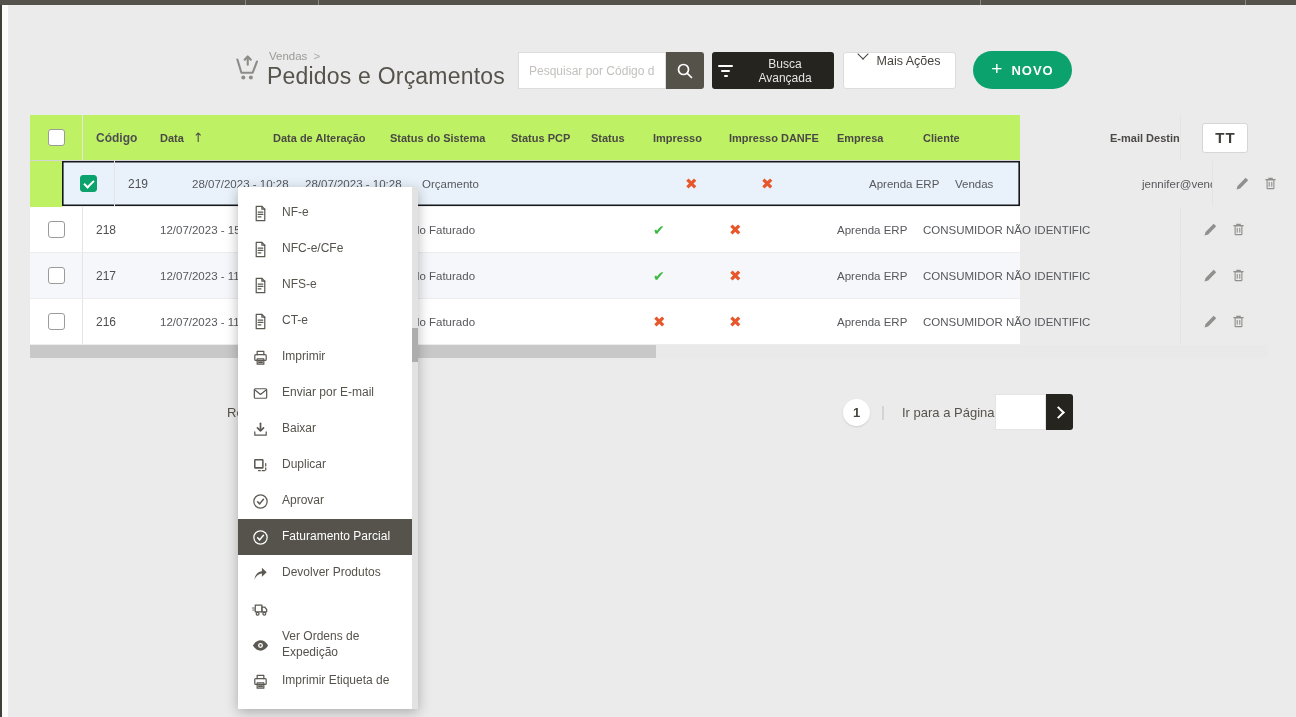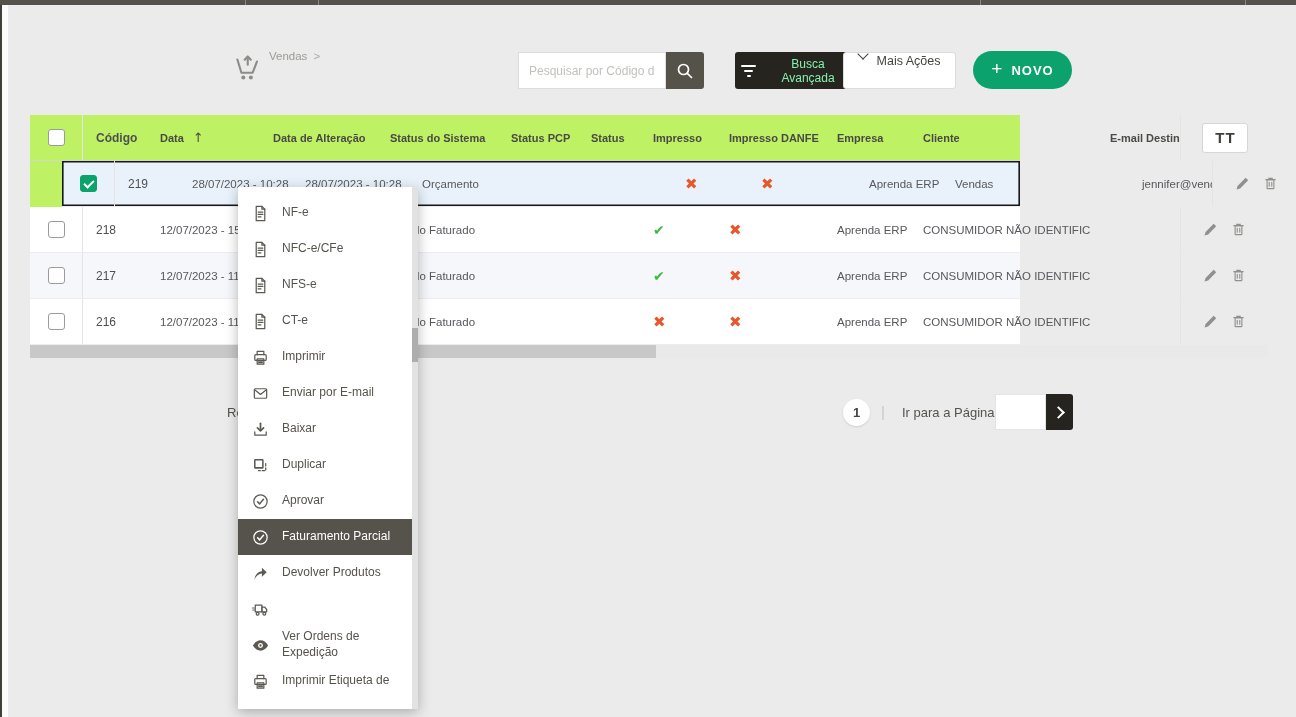--- a/index.html
+++ b/index.html
@@ -14,23 +14,23 @@
   .cart{position:absolute;left:230px;top:50px;width:38px;height:38px;color:#8d8c88;}
   .breadcrumb{position:absolute;left:269px;top:50px;font-size:11.5px;color:#9b9a96;}
   .breadcrumb .sep{margin-left:6px;color:#a8a7a3;}
   .page-title{position:absolute;left:267px;top:63px;font-size:23px;color:#55534b;letter-spacing:.2px;}
   .search-input{position:absolute;left:518px;top:52px;width:148px;height:37px;box-sizing:border-box;
     border:1px solid #dcdcdc;background:#fff;padding:0 10px;font-size:12px;color:#555;outline:none;
     font-family:"Liberation Sans",sans-serif;}
   .search-input::placeholder{color:#c2c1be;}
   .search-btn{position:absolute;left:666px;top:52px;width:38px;height:37px;background:#55524a;border:none;
     border-radius:0 3px 3px 0;display:flex;align-items:center;justify-content:center;cursor:pointer;}
-  .adv-btn{position:absolute;left:712px;top:52px;width:122px;height:37px;background:#26241f;color:#86efac;
+  .adv-btn{position:absolute;left:712px;top:52px;width:122px;height:37px;background:#26241f;color:#e5e5e5;
     border:none;border-radius:3px;font-size:12px;display:flex;align-items:center;justify-content:center;
-    gap:9px;cursor:pointer;font-family:"Liberation Sans",sans-serif;margin-left:23px;}
+    gap:9px;cursor:pointer;font-family:"Liberation Sans",sans-serif;}
   .filter-ico{display:flex;flex-direction:column;align-items:center;gap:3px;}
   .filter-ico i{display:block;height:2px;background:#fff;border-radius:1px;}
   .filter-ico i:nth-child(1){width:15px;} .filter-ico i:nth-child(2){width:9px;} .filter-ico i:nth-child(3){width:4px;}
   .more-btn{position:absolute;left:843px;top:52px;width:113px;height:37px;background:#fff;color:#45433e;
     border:1px solid #dcdcdc;border-radius:3px;font-size:12.5px;display:flex;
     justify-content:center;gap:10px;cursor:pointer;box-sizing:border-box;font-family:"Liberation Sans",sans-serif;}
   .chev-down{display:inline-block;width:7px;height:7px;border-right:1.6px solid #45433e;
     border-bottom:1.6px solid #45433e;transform:rotate(45deg);margin-top:-4px;}
   .new-btn{position:absolute;left:973px;top:51px;width:99px;height:38px;border:none;border-radius:19px;
     background:#0ba26e;color:#fff;font-size:13px;font-weight:bold;letter-spacing:1px;display:flex;
@@ -113,20 +113,21 @@
       <path d="M7 9l3.8 12.5h10.7l4-10.5"></path>
       <path d="M16.8 14V6.8"></path>
       <path d="M13.9 9.3l2.9-3.2 2.9 3.2"></path>
       <circle cx="12.6" cy="26" r="1.9" fill="currentColor" stroke="none"></circle>
       <circle cx="19.8" cy="26" r="1.9" fill="currentColor" stroke="none"></circle>
     </svg>
   </div>
   <div class="breadcrumb">
     <span>Vendas</span><span class="sep">&gt;</span>
   </div>
+  <div class="page-title">Pedidos e Orçamentos</div>
 
   <input class="search-input" type="text" placeholder="Pesquisar por Código do" style="">
   <button class="search-btn">
     <span>
       <svg viewBox="0 0 20 20" width="20" height="20" fill="none">
         <circle cx="8.5" cy="8.5" r="5" stroke="#fff" stroke-width="1.7"></circle>
         <path d="M12.3 12.3l4.2 4.2" stroke="#fff" stroke-width="1.7" stroke-linecap="round"></path>
       </svg>
     </span>
   </button>

